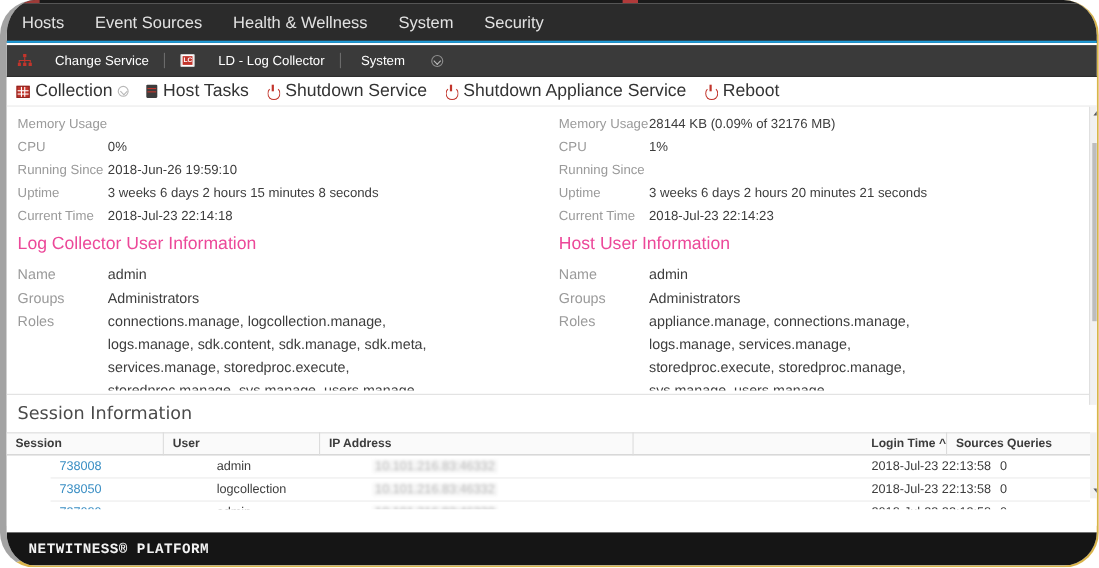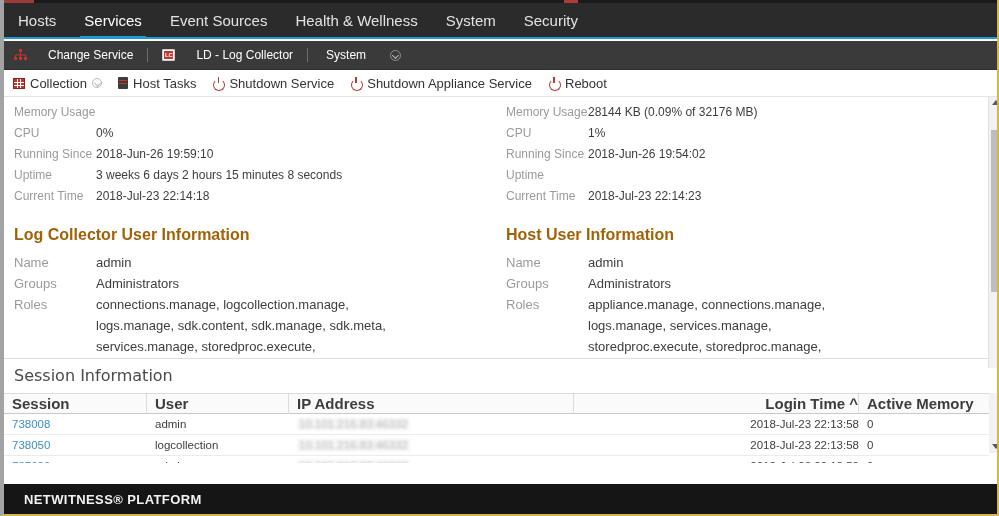--- a/index.html
+++ b/index.html
@@ -5,25 +5,26 @@
   * { box-sizing: border-box; margin: 0; padding: 0; }
   html, body {
     width: 999px; height: 516px;
     font-family: "Liberation Sans", sans-serif;
     background: #ffffff;
     overflow: hidden;
   }
   #app {
     position: relative;
     width: 999px; height: 516px;
-    border-left: 4px solid #a3a3a3;
+    border-left: 6px solid #a3a3a3;
     border-right: 2px solid #d9b44a;
     border-bottom: 2px solid #d9b44a;
     background: #fff;
     overflow: hidden;
+    border-radius: 32px;
   }
 
   
   .top-sliver {
     position: absolute; top: 0; left: 0; width: 999px; height: 3px;
     background: #1a1a1a;
   }
   .top-sliver .red-a { position: absolute; left: 0; top: 0; width: 30px; height: 3px; background: #9d3b38; }
   .top-sliver .red-b { position: absolute; left: 560px; top: 0; width: 14px; height: 3px; background: #b03a3a; }
 
@@ -97,21 +98,21 @@
   .actionbar {
     position: absolute; top: 70px; left: 0; width: 999px; height: 27px;
     background: #ffffff;
     border-bottom: 1px solid #e4e4e4;
     display: flex; align-items: center;
     padding-left: 9px;
     gap: 0;
   }
   .action {
     display: flex; align-items: center; gap: 5px;
-    font-size: 13px; color: #333; cursor: pointer; white-space: nowrap;
+    font-size: 16px; color: #333; cursor: pointer; white-space: nowrap;
     margin-right: 16px;
   }
   .ic-grid {
     display:inline-block; width: 12px; height: 11px;
     background: #c2352c; border: 1px solid #8e2420; position: relative;
   }
   .ic-grid::before {
     content:""; position:absolute; left:0; right:0; top:3px; height:1px; background:#fff;
     box-shadow: 0 3px 0 #fff;
   }
@@ -162,22 +163,22 @@
   .cols { display: flex; padding-top: 5px; }
   .col { width: 492px; padding-left: 10px; }
   .col.right { padding-left: 10px; }
 
   
   .stat-row { display: flex; font-size: 12px; line-height: 21px; }
   .stat-label { width: 82px; color: #9a9a9a; flex: none; }
   .stat-val { color: #3d3d3d; }
 
   .sec-title {
-    font-size: 16px; color: #a16207; font-weight: bold;
-    margin-top: 19px; margin-bottom: 8px;
+    font-size: 16px; color: #ec4899; font-weight: normal;
+    margin-top: 6px; margin-bottom: 8px;
   }
   .ur-row { display: flex; font-size: 13px; line-height: 21px; }
   .ur-label { width: 82px; color: #9a9a9a; flex: none; }
   .ur-val { color: #3d3d3d; max-width: 300px; }
 
   .divider {
     position: absolute; top: 261px; left: 0; width: 984px; height: 1px;
     background: #e0e0e0;
   }
 
@@ -208,29 +209,30 @@
   }
   .tbl {
     position: absolute; top: 31px; left: 0; width: 985px;
   }
   .thead {
     display: flex; height: 21px; background: #fafafa;
     border-top: 1px solid #dcdcdc; border-bottom: 1px solid #c9c9c9;
     align-items: center;
   }
   .th {
-    font-size: 15px; font-weight: bold; color: #3d3d3d;
+    font-size: 11px; font-weight: bold; color: #3d3d3d;
     padding-left: 8px; height: 21px; line-height: 21px;
     border-right: 1px solid #dcdcdc; flex: none; overflow: hidden;
     white-space: nowrap;
   }
   .th.last { border-right: none; }
   .trow {
     display: flex; height: 21px; align-items: center;
     border-bottom: 1px solid #ebebeb;
+    margin-left: 40px;
   }
   .td {
     font-size: 11.5px; color: #3d3d3d;
     padding-left: 8px; height: 21px; line-height: 21px;
     flex: none; overflow: hidden; white-space: nowrap;
   }
   .td.link { color: #3b8fc4; cursor: pointer; }
   .td.redacted span {
     color: #b9b9b9;
     filter: blur(1.6px);
@@ -258,39 +260,36 @@
   }
 
   
   .footer {
     position: absolute; bottom: 0; left: 0; width: 999px; height: 30px;
     background: #151515; display: flex; align-items: center;
   }
   .brand {
     color: #f2f2f2; font-size: 13px; font-weight: bold;
     letter-spacing: 0.4px; padding-left: 20px;
-    font-family: Liberation Sans, sans-serif;
+    font-family: Liberation Mono, monospace;
   }
 </style>
 </head>
 <body>
 
 <div id="app">
 
   <div class="top-sliver">
     <div class="red-a"></div>
     <div class="red-b"></div>
   </div>
 
   <div class="navbar" id="navbar">
       <div class="nav-item">
         <span>Hosts</span>
-      </div>
-      <div class="nav-item active">
-        <span>Services</span>
       </div>
       <div class="nav-item">
         <span>Event Sources</span>
       </div>
       <div class="nav-item">
         <span>Health &amp; Wellness</span>
       </div>
       <div class="nav-item">
         <span>System</span>
       </div>
@@ -398,24 +397,24 @@
               <div class="stat-row">
                 <div class="stat-label">Memory Usage</div>
                 <div class="stat-val">28144 KB (0.09% of 32176 MB)</div>
               </div>
               <div class="stat-row">
                 <div class="stat-label">CPU</div>
                 <div class="stat-val">1%</div>
               </div>
               <div class="stat-row">
                 <div class="stat-label">Running Since</div>
-                <div class="stat-val">2018-Jun-26 19:54:02</div>
               </div>
               <div class="stat-row">
                 <div class="stat-label">Uptime</div>
+                <div class="stat-val">3 weeks 6 days 2 hours 20 minutes 21 seconds</div>
               </div>
               <div class="stat-row">
                 <div class="stat-label">Current Time</div>
                 <div class="stat-val">2018-Jul-23 22:14:23</div>
               </div>
             </div>
           <div class="sec-title">Host User Information</div>
           <div id="host-user">
               <div class="ur-row">
                 <div class="ur-label">Name</div>
@@ -443,21 +442,21 @@
 
     <div class="session-wrap">
       <div class="session-title">Session Information</div>
 
       <div class="tbl">
         <div class="thead" id="thead">
             <div class="th w-sess">Session</div>
             <div class="th w-user">User</div>
             <div class="th w-ip">IP Address</div>
             <div class="th w-time">Login Time ^</div>
-            <div class="th w-aq last">Active Memory</div>
+            <div class="th w-aq last">Sources Queries</div>
           </div>
         <div class="row-clip" id="tbody">
             <div class="trow">
               <div class="td w-sess link">738008</div>
               <div class="td w-user">admin</div>
               <div class="td w-ip redacted"><span>10.101.216.83:46332</span></div>
               <div class="td w-time">2018-Jul-23 22:13:58</div>
               <div class="td w-aq">0</div>
             </div>
             <div class="trow">

